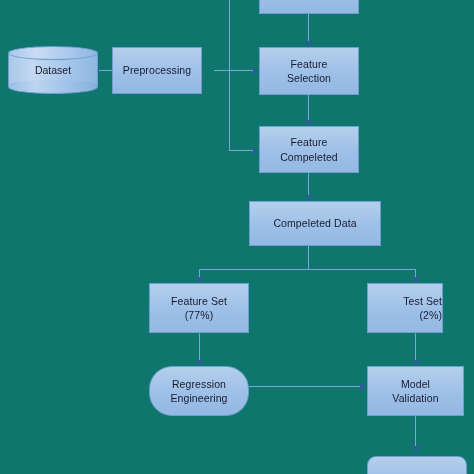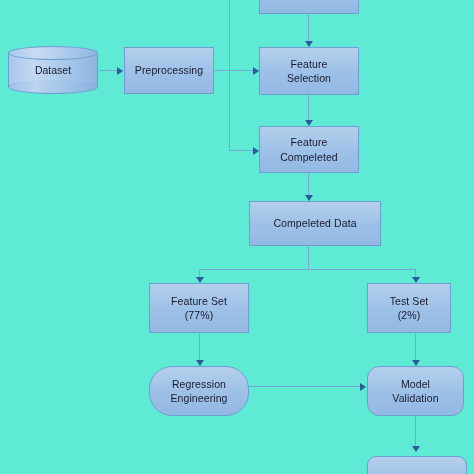--- a/index.html
+++ b/index.html
@@ -8,21 +8,21 @@
     padding: 0;
     background: #ffffff;
   }
   body {
     font-family: "Liberation Sans", sans-serif;
   }
   #canvas {
     position: relative;
     width: 474px;
     height: 474px;
-    background: #5eead4;
+    background: #0f766e;
     overflow: hidden;
   }
   .node {
     position: absolute;
     box-sizing: border-box;
     background: linear-gradient(to bottom, #b4cfeb 0%, #9dc0e8 55%, #93b8e2 100%);
     border: 1px solid #6f9fd0;
     color: #1a1a2e;
     display: flex;
     flex-direction: column;
@@ -121,21 +121,21 @@
   <div class="cylinder" style="left:8px; top:46px; width:90px; height:48px;">
     <div class="cyl-body"></div>
     <div class="cyl-bot"></div>
     <div class="cyl-top"></div>
     <div class="cyl-label">Dataset</div>
   </div>
 
   <div class="hline" style="left:99px; top:70px; width:19px;"></div>
   <div class="arrow right" style="left:117px; top:67px;"></div>
 
-  <div class="node" style="left:124px; top:47px; width:90px; height:47px;">
+  <div class="node" style="left:112px; top:47px; width:90px; height:47px;">
     <span class="ln">Preprocessing</span>
   </div>
 
   <div class="hline" style="left:214px; top:70px; width:40px;"></div>
   <div class="arrow right" style="left:253px; top:67px;"></div>
 
   <div class="vline" style="left:229px; top:0px; height:150px;"></div>
   <div class="hline" style="left:229px; top:150px; width:25px;"></div>
   <div class="arrow right" style="left:253px; top:147px;"></div>
 
@@ -166,40 +166,40 @@
   <div class="arrow down" style="left:196px; top:277px;"></div>
 
   <div class="vline" style="left:415px; top:269px; height:8px;"></div>
   <div class="arrow down" style="left:412px; top:277px;"></div>
 
   <div class="node" style="left:149px; top:283px; width:100px; height:50px;">
     <span class="ln">Feature Set</span>
     <span class="ln">(77%)</span>
   </div>
 
-  <div class="node" style="left:367px; top:283px; width:84px; height:50px;">
+  <div class="node" style="left:367px; top:283px; width:76px; height:50px;align-items:flex-end;">
     <span class="ln">Test Set</span>
     <span class="ln">(2%)</span>
   </div>
 
   <div class="vline" style="left:199px; top:333px; height:27px;"></div>
   <div class="arrow down" style="left:196px; top:360px;"></div>
 
   <div class="vline" style="left:415px; top:333px; height:27px;"></div>
   <div class="arrow down" style="left:412px; top:360px;"></div>
 
   <div class="node" style="left:149px; top:366px; width:100px; height:50px;border-radius:23px;">
     <span class="ln">Regression</span>
     <span class="ln">Engineering</span>
   </div>
 
   <div class="hline" style="left:249px; top:386px; width:112px;"></div>
   <div class="arrow right" style="left:360px; top:383px;"></div>
 
-  <div class="node" style="left:367px; top:366px; width:97px; height:50px;border-radius:12px;">
+  <div class="node" style="left:367px; top:366px; width:97px; height:50px;">
     <span class="ln">Model</span>
     <span class="ln">Validation</span>
   </div>
 
   <div class="vline" style="left:415px; top:416px; height:30px;"></div>
   <div class="arrow down" style="left:412px; top:446px;"></div>
 
   <div class="node rounded" style="left:367px; top:456px; width:100px; height:46px;">
     <span class="ln">Final Result</span>
   </div>

